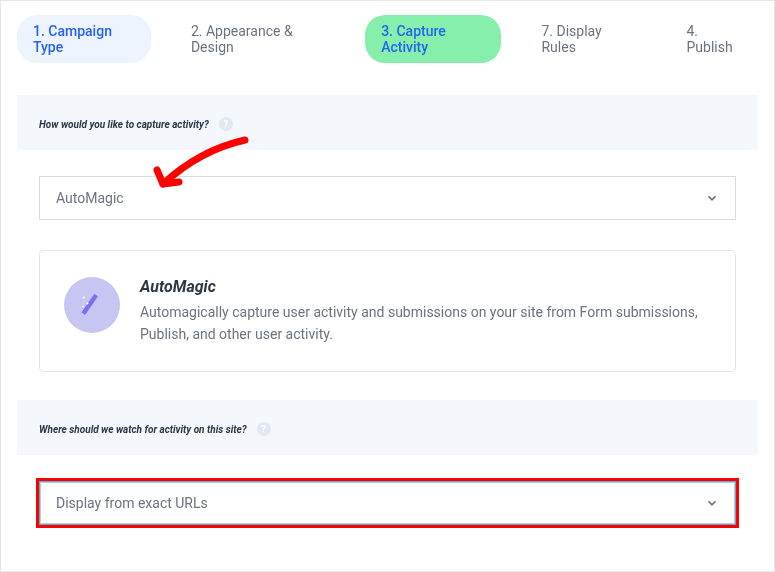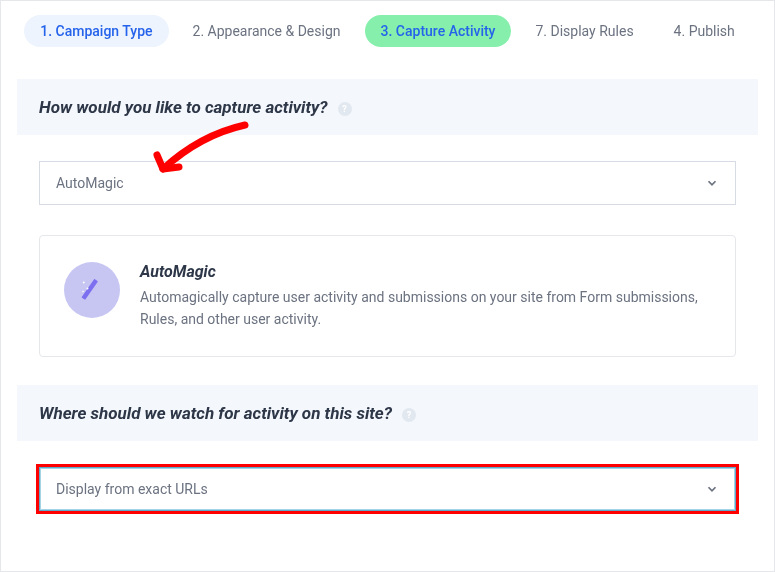--- a/index.html
+++ b/index.html
@@ -11,21 +11,21 @@
     overflow: hidden;
     color: #6b7280;
   }
   .container {
     padding: 0 16px;
     border: 1px solid #e5e7eb;
     height: 100%;
   }
   .tabs {
     display: flex;
-    gap: 8px;
+    gap: 24px;
     padding: 14px 0 14px 0;
     justify-content: center;
   }
   .tab {
     padding: 8px 16px;
     border-radius: 20px;
     font-size: 14px;
     color: #2563eb;
     cursor: pointer;
     background: #eef4fd;
@@ -41,21 +41,21 @@
     color: #2563eb;
   }
   .section-header {
     background: #f4f7fb;
     padding: 18px 22px;
     margin-top: 18px;
   }
   .section-title {
     font-style: italic;
     font-weight: 700;
-    font-size: 17px;
+    font-size: 10px;
     color: #2d3748;
     display: inline;
   }
   .help-icon {
     display: inline-block;
     width: 14px;
     height: 14px;
     background: #e2e8f0;
     border-radius: 50%;
     vertical-align: middle;
@@ -181,21 +181,21 @@
     <div class="info-icon-circle">
       <svg class="wand" viewBox="0 0 40 40">
         <rect x="14" y="6" width="6" height="30" rx="1" fill="#7c6ff0" transform="rotate(35 20 20)"></rect>
         <circle cx="9" cy="10" r="1.3" fill="#ffffff"></circle>
         <circle cx="14" cy="18" r="1.3" fill="#ffffff"></circle>
         <circle cx="8" cy="22" r="1.1" fill="#ffffff"></circle>
       </svg>
     </div>
     <div class="info-text">
       <h3>AutoMagic</h3>
-      <p>Automagically capture user activity and submissions on your site from Form submissions, Rules, and other user activity.</p>
+      <p>Automagically capture user activity and submissions on your site from Form submissions, Publish, and other user activity.</p>
     </div>
   </div>
 
   <div class="section-header second-section">
     <span class="section-title">Where should we watch for activity on this site?</span>
     <span class="help-icon"></span>
   </div>
 
   <div class="select-wrap">
     <div class="select highlight">

